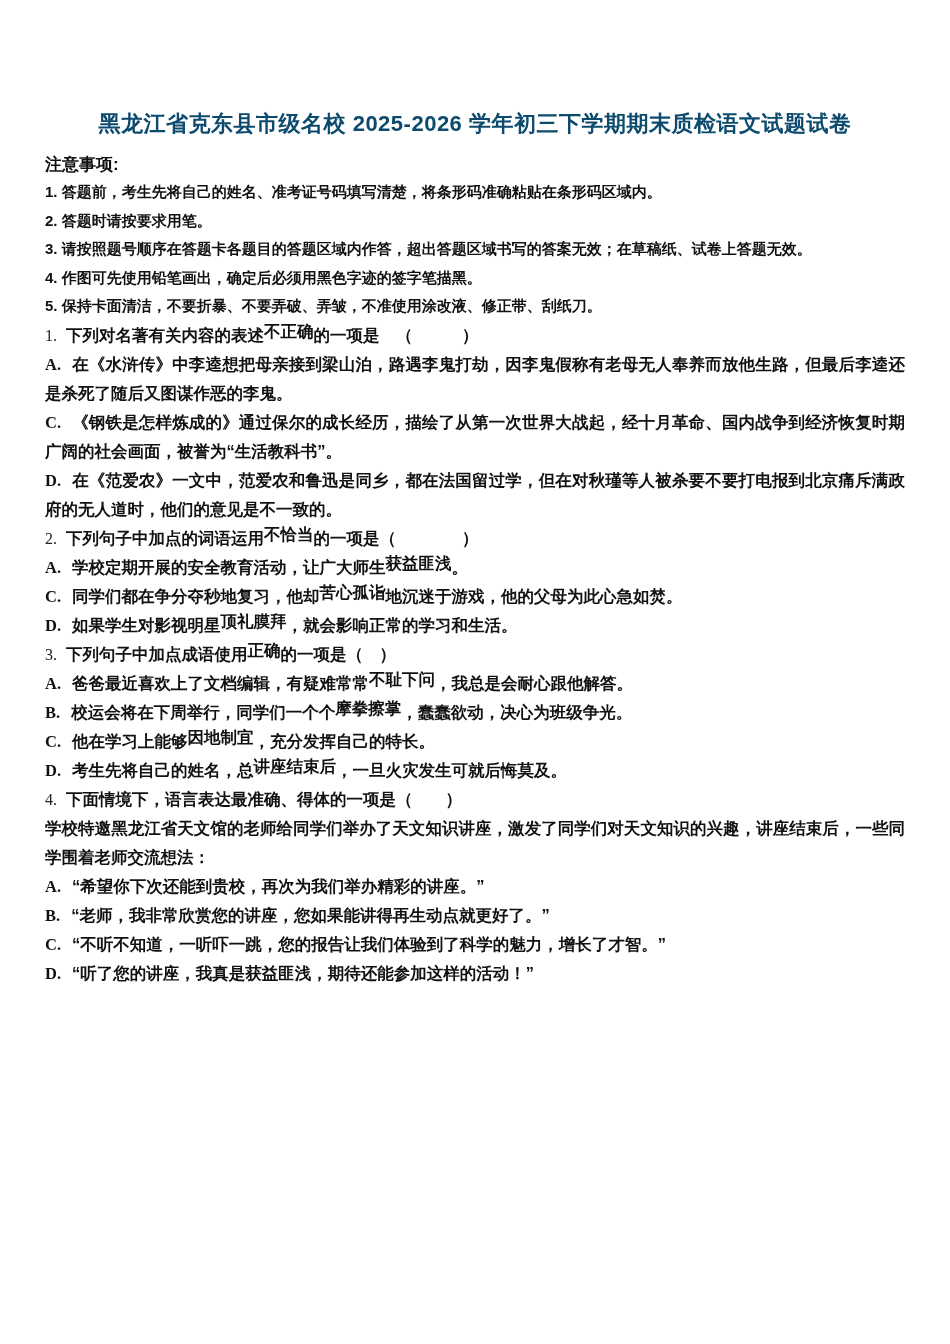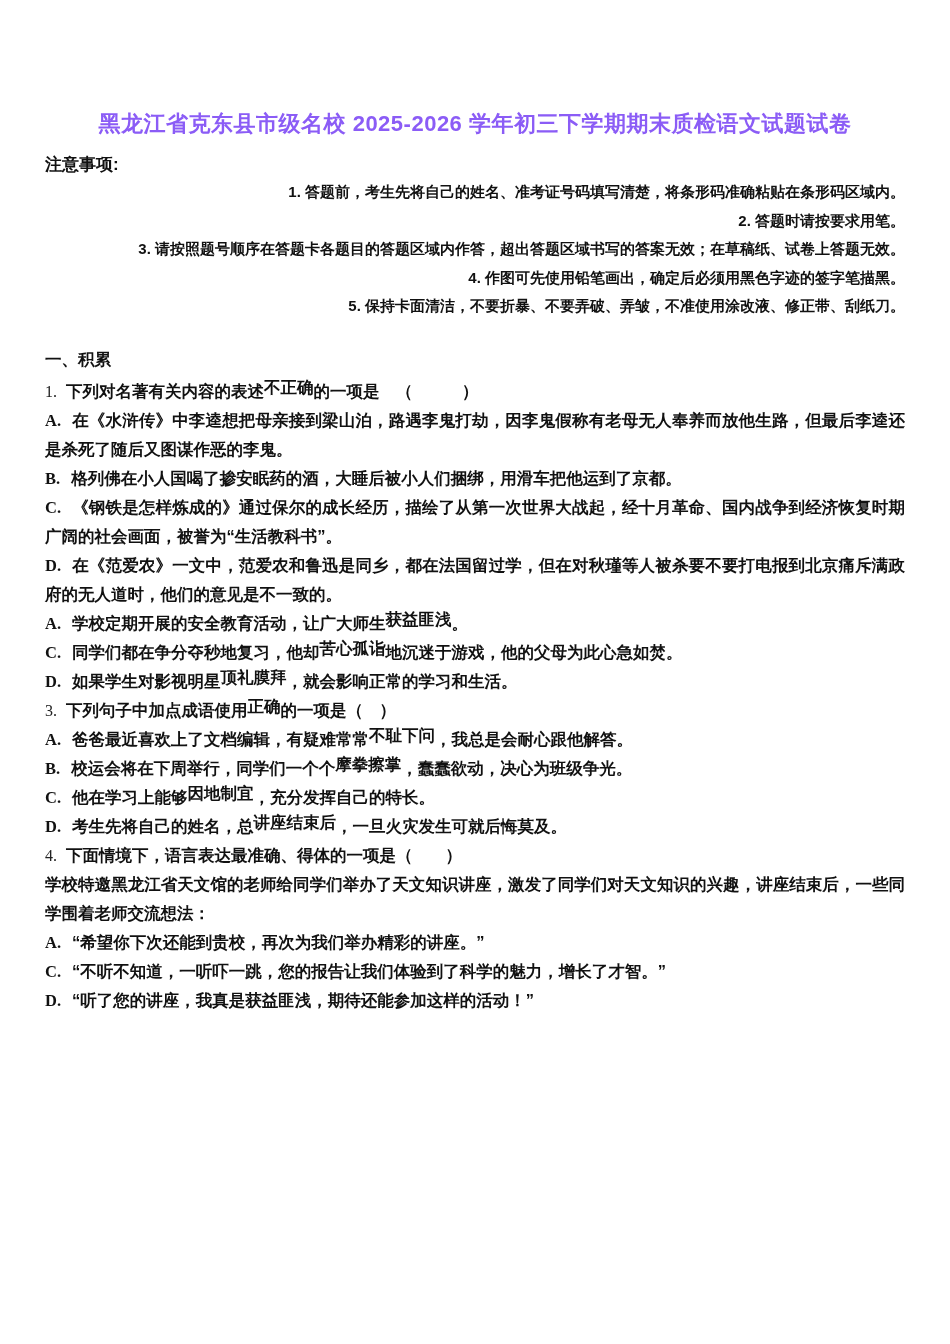--- a/index.html
+++ b/index.html
@@ -17,32 +17,31 @@
     padding: 110px 45px 40px 45px;
     font-family: "Liberation Sans", sans-serif;
   }
   .title {
     margin: 0 0 14px 0;
     font-size: 22px;
     font-weight: bold;
     text-align: center;
     line-height: 28px;
     letter-spacing: 0.5px;
-    color: #8b5cf6;
+    color: #0c4a6e;
   }
   .notice-heading {
     font-size: 17px;
     font-weight: bold;
     line-height: 26px;
   }
   .notice-item {
     font-size: 15px;
     font-weight: bold;
     line-height: 28.5px;
-    text-align: right;
   }
   .section-heading {
     font-size: 16.5px;
     font-weight: bold;
     margin-top: 20px;
     line-height: 36px;
   }
   .q-line {
     font-size: 16.5px;
     font-weight: bold;
@@ -75,41 +74,40 @@
 
   <div class="notice">
     <div class="notice-heading">注意事项:</div>
     <div class="notice-item">1. 答题前，考生先将自己的姓名、准考证号码填写清楚，将条形码准确粘贴在条形码区域内。</div>
     <div class="notice-item">2. 答题时请按要求用笔。</div>
     <div class="notice-item">3. 请按照题号顺序在答题卡各题目的答题区域内作答，超出答题区域书写的答案无效；在草稿纸、试卷上答题无效。</div>
     <div class="notice-item">4. 作图可先使用铅笔画出，确定后必须用黑色字迹的签字笔描黑。</div>
     <div class="notice-item">5. 保持卡面清洁，不要折暴、不要弄破、弄皱，不准使用涂改液、修正带、刮纸刀。</div>
   </div>
 
-  <div class="section-heading">一、积累</div>
 
   <div class="question">
     <div class="q-line">
       <span class="qnum">1.</span><span><span>下列对名著有关内容的表述</span><span class="em">不正确</span><span>的一项是　（　　　）</span></span>
     </div>
     <div class="q-line">
       <span class="opt-label">A.</span><span><span>在《水浒传》中李逵想把母亲接到梁山泊，路遇李鬼打劫，因李鬼假称有老母无人奉养而放他生路，但最后李逵还是杀死了随后又图谋作恶的李鬼。</span></span>
-    </div>
-    <div class="q-line">
-      <span class="opt-label">B.</span><span><span>格列佛在小人国喝了掺安眠药的酒，大睡后被小人们捆绑，用滑车把他运到了京都。</span></span>
     </div>
     <div class="q-line">
       <span class="opt-label">C.</span><span><span>《钢铁是怎样炼成的》通过保尔的成长经历，描绘了从第一次世界大战起，经十月革命、国内战争到经济恢复时期广阔的社会画面，被誉为“生活教科书”。</span></span>
     </div>
     <div class="q-line">
       <span class="opt-label">D.</span><span><span>在《范爱农》一文中，范爱农和鲁迅是同乡，都在法国留过学，但在对秋瑾等人被杀要不要打电报到北京痛斥满政府的无人道时，他们的意见是不一致的。</span></span>
     </div>
   </div>
 
   <div class="question">
+    <div class="q-line">
+      <span class="qnum">2.</span><span><span>下列句子中加点的词语运用</span><span class="em">不恰当</span><span>的一项是（　　　　）</span></span>
+    </div>
     <div class="q-line">
       <span class="opt-label">A.</span><span><span>学校定期开展的安全教育活动，让广大师生</span><span class="em">获益匪浅</span><span>。</span></span>
     </div>
     <div class="q-line">
       <span class="opt-label">C.</span><span><span>同学们都在争分夺秒地复习，他却</span><span class="em">苦心孤诣</span><span>地沉迷于游戏，他的父母为此心急如焚。</span></span>
     </div>
     <div class="q-line">
       <span class="opt-label">D.</span><span><span>如果学生对影视明星</span><span class="em">顶礼膜拜</span><span>，就会影响正常的学习和生活。</span></span>
     </div>
   </div>
@@ -134,20 +132,23 @@
 
   <div class="question">
     <div class="q-line">
       <span class="qnum">4.</span><span><span>下面情境下，语言表达最准确、得体的一项是（　　）</span></span>
     </div>
     <div class="q-line">学校特邀黑龙江省天文馆的老师给同学们举办了天文知识讲座，激发了同学们对天文知识的兴趣，讲座结束后，一些同学围着老师交流想法：</div>
     <div class="q-line">
       <span class="opt-label">A.</span><span><span>“希望你下次还能到贵校，再次为我们举办精彩的讲座。”</span></span>
     </div>
     <div class="q-line">
+      <span class="opt-label">B.</span><span><span>“老师，我非常欣赏您的讲座，您如果能讲得再生动点就更好了。”</span></span>
+    </div>
+    <div class="q-line">
       <span class="opt-label">C.</span><span><span>“不听不知道，一听吓一跳，您的报告让我们体验到了科学的魅力，增长了才智。”</span></span>
     </div>
     <div class="q-line">
       <span class="opt-label">D.</span><span><span>“听了您的讲座，我真是获益匪浅，期待还能参加这样的活动！”</span></span>
     </div>
   </div>
 
 </div>
 
 </body></html>

